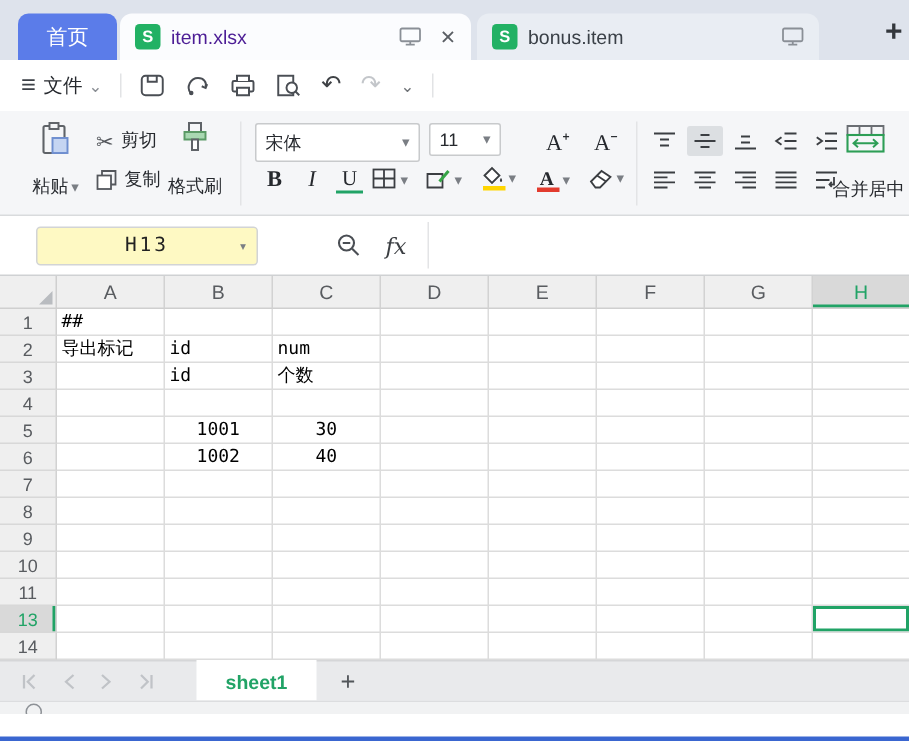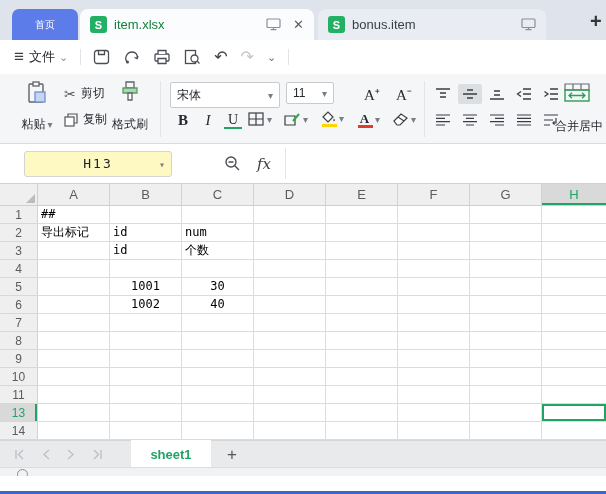--- a/index.html
+++ b/index.html
@@ -2,27 +2,27 @@
 <html><head>
 <meta charset="utf-8">
 <style>
   * { margin:0; padding:0; box-sizing:border-box; }
   html,body { width:606px; height:494px; overflow:hidden; }
   body { font-family:"Liberation Sans", sans-serif; background:#fff; position:relative; font-size:13px; color:#26292e; }
 
   
   .tabbar { height:40px; background:#dee3ec; display:flex; align-items:flex-end; position:relative; }
   .home-tab { margin-left:12px; width:66px; height:31px; background:#5b7ce9; border-radius:7px 7px 0 0;
-    color:#fff; font-size:10px; display:flex; align-items:center; justify-content:center; cursor:pointer; }
+    color:#fff; font-size:14px; display:flex; align-items:center; justify-content:center; cursor:pointer; }
   .doc-tab { height:31px; display:flex; align-items:center; padding:0 10px; border-radius:8px 8px 0 0; font-size:13px; }
   .doc-tab.active { background:#fbfcfe; width:234px; margin-left:2px; }
   .doc-tab.inactive { background:#e9edf3; width:228px; margin-left:4px; }
   .slogo { width:17px; height:17px; border-radius:3px; background:#22b164; color:#fff; font-weight:bold;
     font-size:11px; display:flex; align-items:center; justify-content:center; margin-right:7px; flex:none; }
-  .doc-tab.active .doc-label { color:#15803d; }
+  .doc-tab.active .doc-label { color:#4c1d95; }
   .doc-tab.inactive .doc-label { color:#3a4047; }
   .tab-monitor { margin-left:auto; flex:none; }
   .tab-close { margin-left:12px; color:#5a5e64; font-size:13px; cursor:pointer; }
   .newtab { position:absolute; right:0px; top:13px; width:16px; color:#33373c; font-size:20px; font-weight:bold; line-height:16px; }
 
   
   .menubar { height:34px; background:#fff; display:flex; align-items:center; padding-left:14px; }
   .hamburger { font-size:17px; color:#3c4046; margin-right:5px; }
   .file-label { font-size:13px; }
   .chev { color:#8a8e94; font-size:11px; margin:0 4px; }

